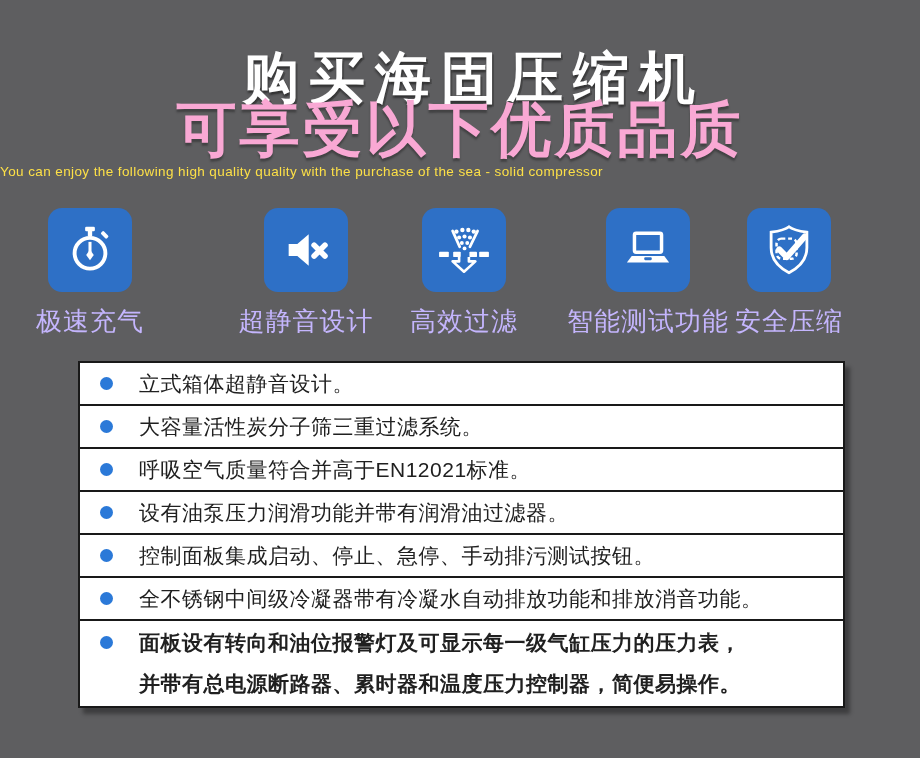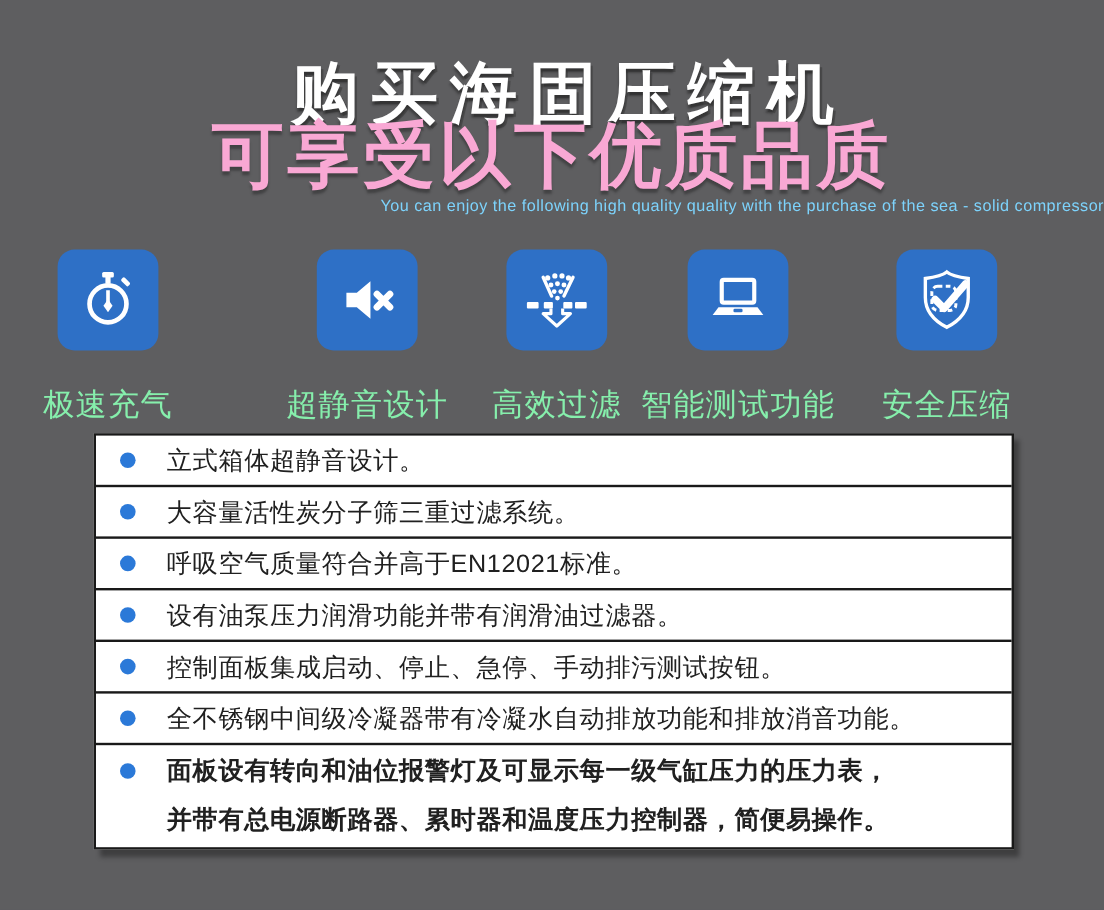--- a/index.html
+++ b/index.html
@@ -23,39 +23,39 @@
   .subtitle {
     position: absolute; top: 97px; left: 0; width: 100%;
     text-align: center; color: #f9a8d4;
     font-size: 60px; font-weight: bold; letter-spacing: 3px;
     line-height: 66px; margin: 0;
     text-shadow: 0 3px 2px rgba(25,25,25,0.4);
     white-space: nowrap;
   }
   .subtitle-en {
     position: absolute; top: 164px; left: 0; width: 100%;
-    text-align: right; color: #7dd3fc;
+    text-align: left; color: #fde047;
     font-size: 13.5px; letter-spacing: 0.4px;
     white-space: nowrap;
   }
 
   
   .feature { position: absolute; top: 208px; width: 180px; text-align: center; }
   .feature:nth-of-type(1) { left: 53px; }
   .feature:nth-of-type(2) { left: 216px; }
   .feature:nth-of-type(3) { left: 374px; }
-  .feature:nth-of-type(4) { left: 525px; }
+  .feature:nth-of-type(4) { left: 558px; }
   .feature:nth-of-type(5) { left: 699px; }
   .tile {
     width: 84px; height: 84px; margin: 0 auto;
     background: #2e70c6; border-radius: 14px;
     display: flex; align-items: center; justify-content: center;
   }
   .feature-label {
-    margin-top: 28px; color: #86efac; font-size: 26px; letter-spacing: 1px;
+    margin-top: 12px; color: #c4b5fd; font-size: 26px; letter-spacing: 1px;
     white-space: nowrap;
   }
 
   
   .spec-table {
     position: absolute; left: 78px; top: 361px; width: 763px;
     background: #ffffff;
     border: 2px solid #191919;
     box-shadow: 5px 6px 4px rgba(0,0,0,0.35);
   }

